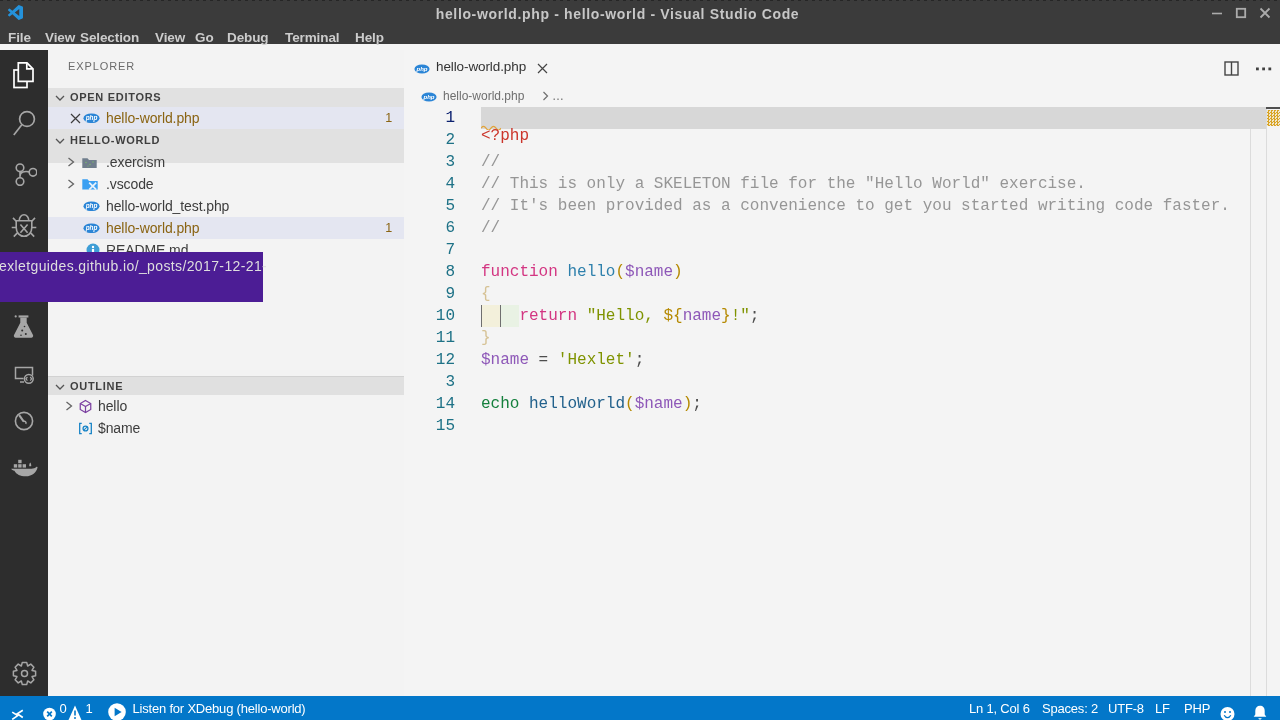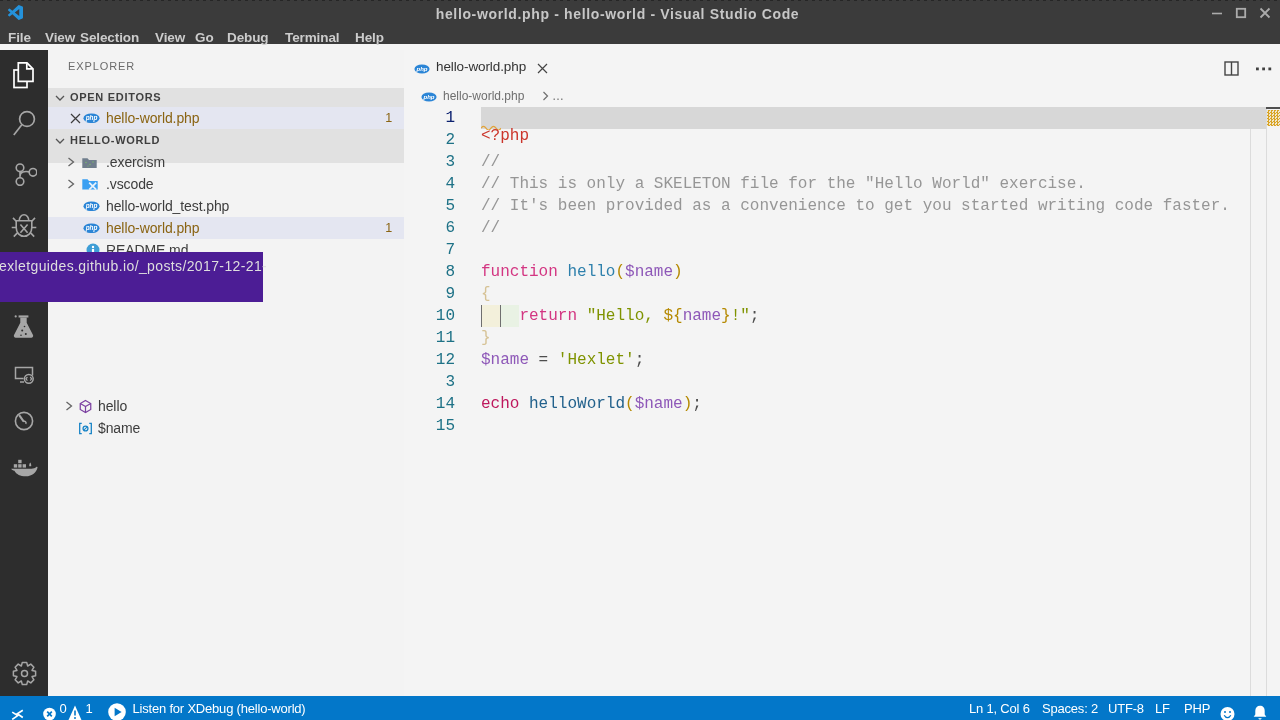--- a/index.html
+++ b/index.html
@@ -31,21 +31,21 @@
   .chev { position:absolute; }
   
   #editor { position:absolute; left:404px; top:50px; width:876px; height:646px; background:#f4f4f4; }
   #tabrow { position:absolute; left:0; top:0; width:876px; height:35px; }
   #crumbs { position:absolute; left:0; top:35px; width:876px; height:22px; }
   .cline { position:absolute; left:77px; height:22px; line-height:22px; white-space:pre;
     font-family:"Liberation Mono", monospace; font-size:16px; color:#4d4d4d; }
   .lnum { position:absolute; left:0; width:51px; height:22px; line-height:22px; text-align:right;
     font-family:"Liberation Mono", monospace; font-size:16px; color:#1d7186; }
   .red { color:#cb342a; } .com { color:#969696; } .kw { color:#d33682; }
-  .fn { color:#2e80ac; } .fn2 { color:#22618c; } .cy { color:#be185d;margin-top:31px; }
+  .fn { color:#2e80ac; } .fn2 { color:#22618c; } .cy { color:#15803d;margin-top:31px; }
   .vr { color:#8e58b8; } .st { color:#7f9300; } .gd { color:#b58900; }
   .pb { color:#d6c295; } .dm { color:#4d4d4d; }
   
   #status { position:absolute; left:0; top:696px; width:1280px; height:24px; background:#0377c9;
     color:#ffffff; font-size:13px; }
   .sitem { position:absolute; top:0; height:24px; line-height:26px; white-space:nowrap; letter-spacing:-0.2px; }
   
   #tooltip { position:absolute; left:0; top:252px; width:263px; height:50px; background:#4c1d95; z-index:30; }
   #tooltip div { position:absolute; left:-1px; top:6px; color:#dedede; font-size:14px;
     white-space:nowrap; letter-spacing:0.38px; }
@@ -214,20 +214,26 @@
     </div>
     <div class="srow" style="top:189px">
       <svg class="abs" style="left:38px;top:4px" width="14" height="14" viewBox="0 0 14 14">
           <circle cx="7" cy="7" r="6.5" fill="#3e9ed6"></circle>
           <circle cx="7" cy="3.9" r="1.2" fill="#fff"></circle>
           <rect x="5.9" y="5.9" width="2.2" height="5" fill="#fff"></rect>
         </svg>
       <span class="abs" style="left:58px">README.md</span>
     </div>
 
+    <div class="shead" style="top:326px;height:19px;line-height:19px;background:#e0e0e0;border-top:1px solid #d2d2d2">
+      <svg class="abs" style="left:7px;top:6px" width="10" height="8" viewBox="0 0 10 8">
+          <path d="M1 2l4 4 4-4" fill="none" stroke="#555" stroke-width="1.3"></path>
+        </svg>
+      <span style="position:absolute;left:22px">OUTLINE</span>
+    </div>
     <div class="srow" style="top:345px">
       <svg class="chev" style="left:17px;top:6px" width="8" height="10" viewBox="0 0 8 10">
           <path d="M1.5 1l5 4-5 4" fill="none" stroke="#646464" stroke-width="1.3"></path>
         </svg>
       <svg class="abs" style="left:30px;top:4px" width="15" height="15" viewBox="0 0 16 16" fill="none" stroke="#7b3fa0" stroke-width="1.3">
         <path d="M8 1.6l5.6 3.2v6.4L8 14.4l-5.6-3.2V4.8z"></path>
           <path d="M8 8v6.4M8 8 2.4 4.8M8 8l5.6-3.2"></path>
       </svg>
       <span class="abs" style="left:50px">hello</span>
     </div>

